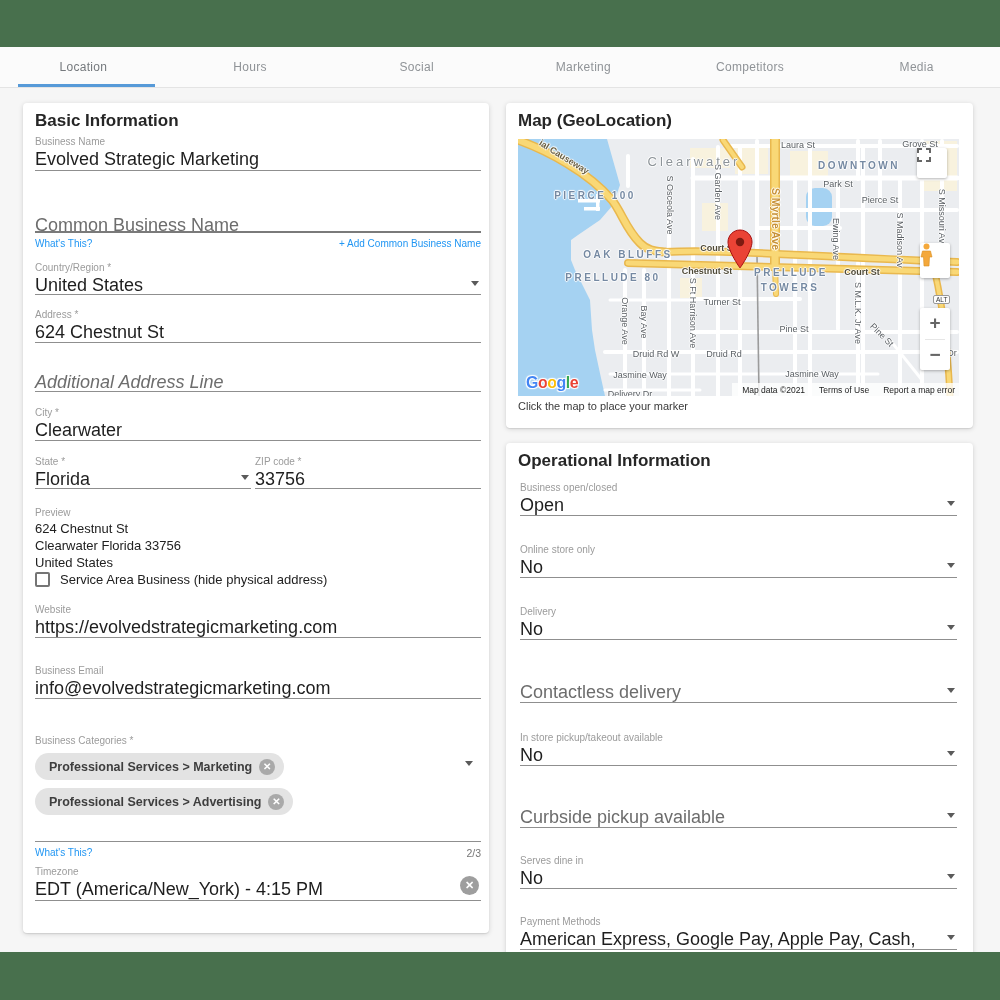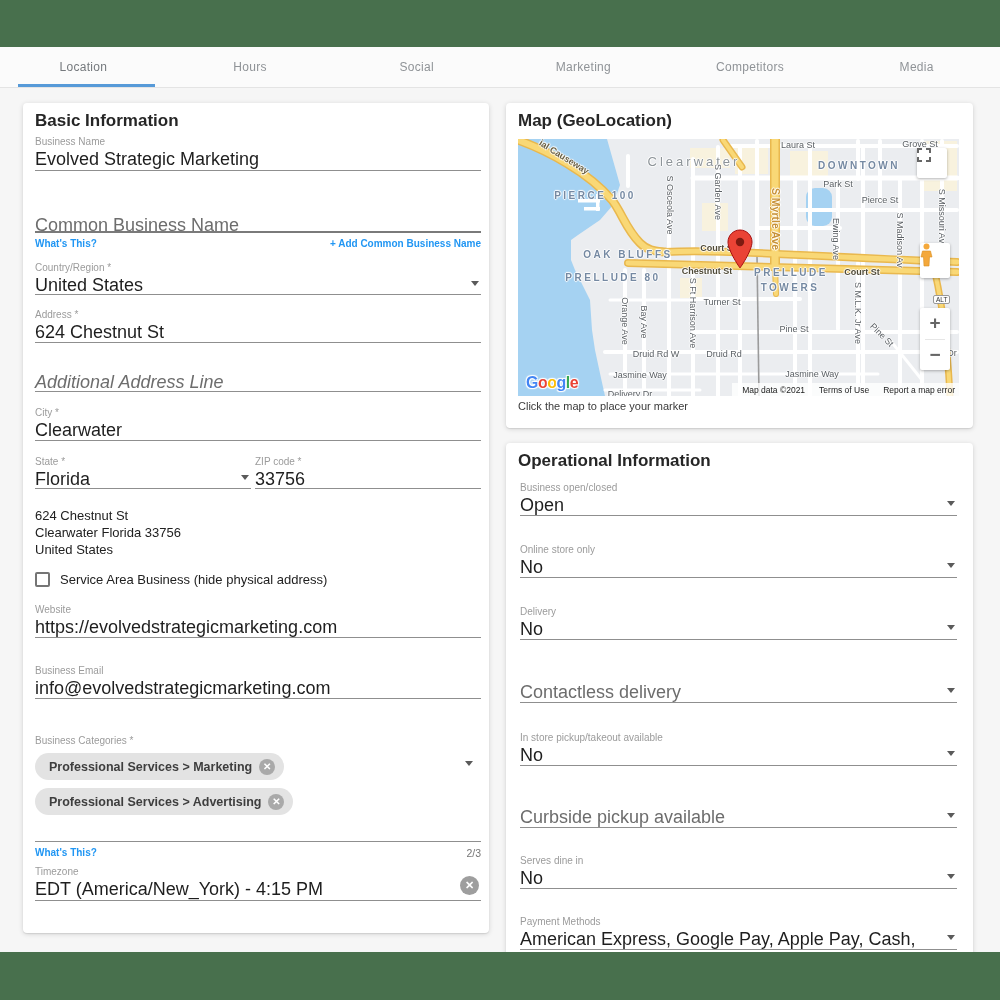--- a/index.html
+++ b/index.html
@@ -23,21 +23,21 @@
 
   .lfield { position:absolute; left:12px; width:446px; }
   .flabel { font-size:10px; color:#9b9b9b; height:13px; }
   .vrow { position:relative; border-bottom:1px solid #8f8f8f; }
   .fvalue { font-size:18px; color:#1e1e1e; }
   .fvalue.muted { color:#6d6d6d; }
   .arrow { position:absolute; right:2px; top:6px; width:0; height:0;
            border-left:4.5px solid transparent; border-right:4.5px solid transparent;
            border-top:5px solid #5a5a5a; }
   .linkrow { position:absolute; left:12px; width:446px; display:flex; justify-content:space-between; }
-  .bluelink { font-size:10px; font-weight:bold; color:#2196f3; cursor:pointer; }
+  .bluelink { font-size:10px; font-weight:normal; color:#2196f3; cursor:pointer; }
   .counter { font-size:10.5px; color:#757575; }
 
   .prevline { font-size:13px; color:#212121; line-height:17px; }
   .cbrow { position:absolute; left:12px; top:469px; display:flex; align-items:center; }
   .checkbox { width:15px; height:15px; border:2px solid #757575; border-radius:2px; margin-right:10px; }
   .cblabel { font-size:13px; color:#212121; }
 
   .chip { position:absolute; left:12px; display:inline-flex; align-items:center; height:27px;
           background:#e3e3e3; border-radius:14px; padding:0 9px 0 14px;
           font-size:12.5px; font-weight:bold; color:#3e3e3e; }
@@ -155,20 +155,21 @@
       <span class="arrow"></span>
     </div>
   </div>
 
   <div class="lfield" style="top:353px; left:232px; width:226px;">
     <div class="flabel">ZIP code *</div>
     <div class="vrow" style="height:20px;"><span class="fvalue">33756</span></div>
   </div>
 
   <div class="lfield" style="top:404px;">
+    <div class="flabel">Preview</div>
     <div class="prevline">624 Chestnut St</div>
     <div class="prevline">Clearwater Florida 33756</div>
     <div class="prevline">United States</div>
   </div>
 
   <div class="cbrow">
     <div class="checkbox"></div>
     <span class="cblabel">Service Area Business (hide physical address)</span>
   </div>
 

